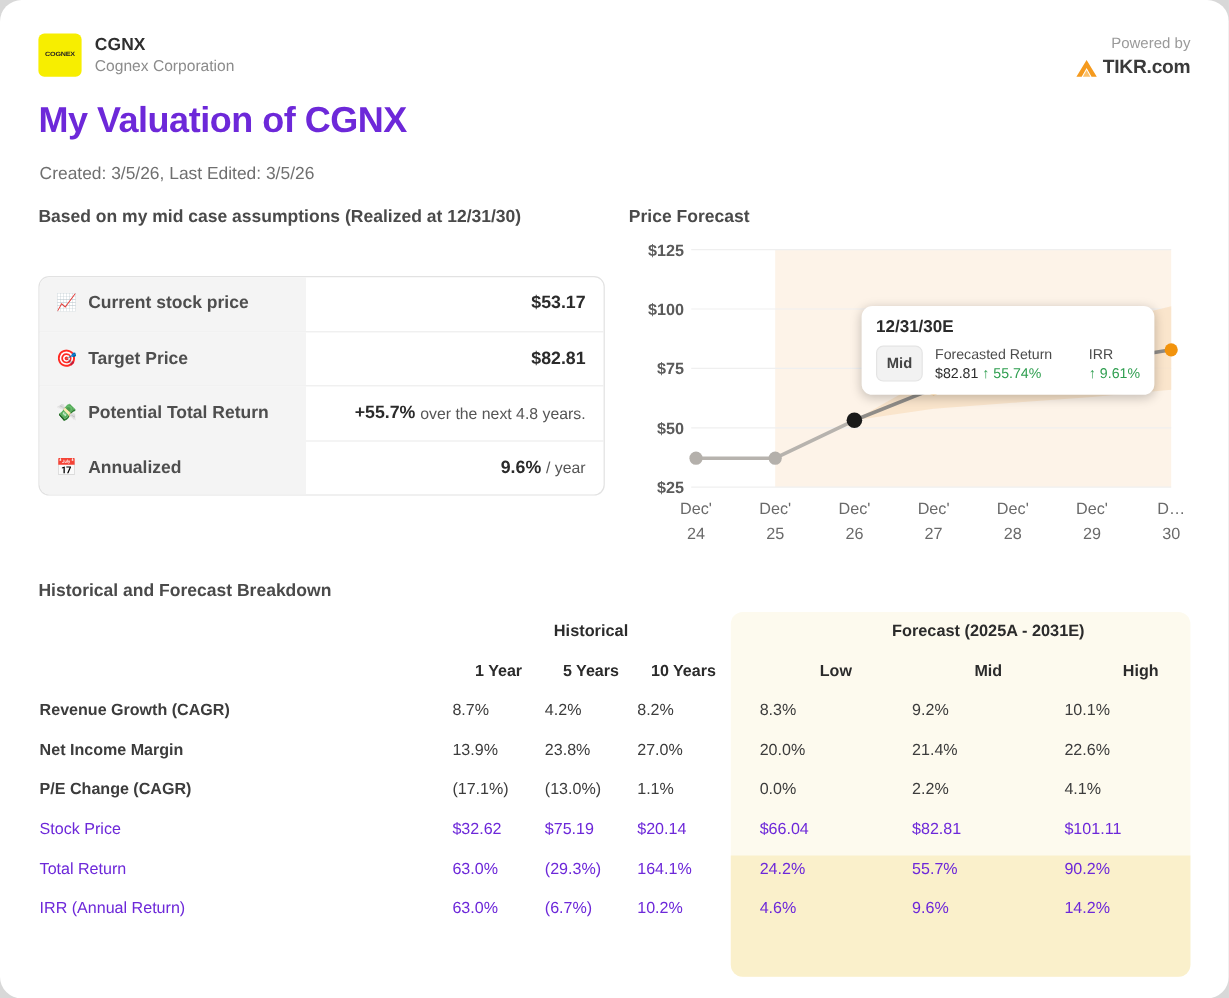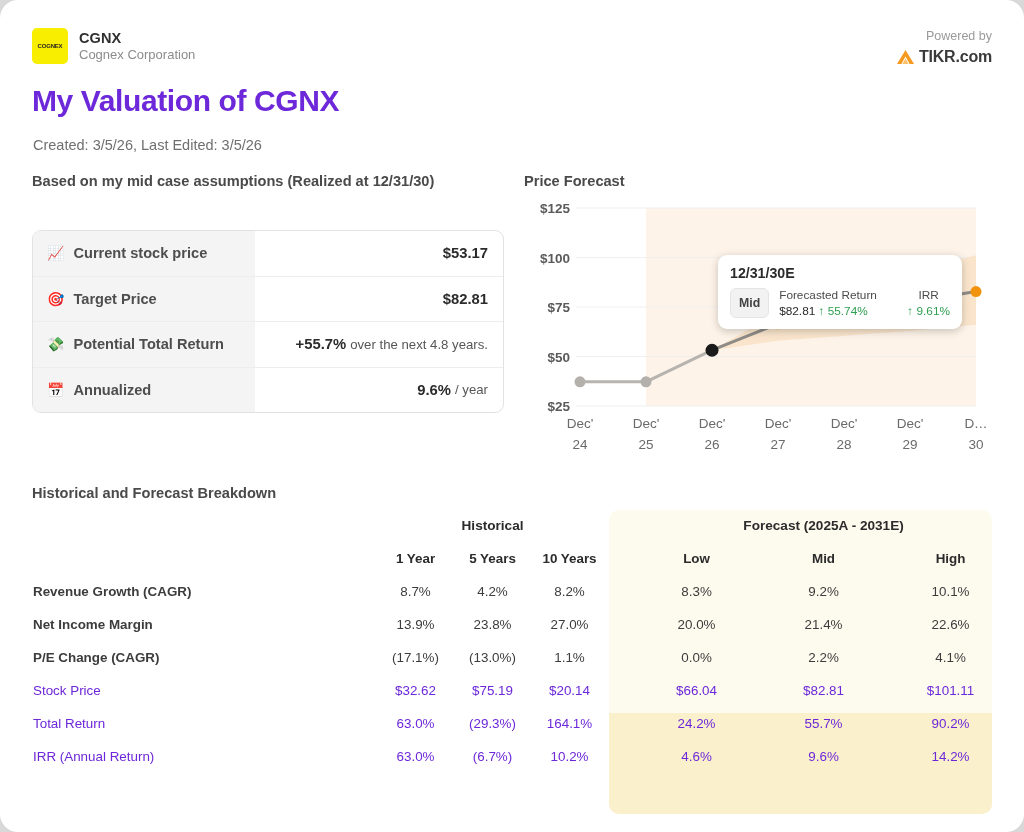--- a/index.html
+++ b/index.html
@@ -210,21 +210,21 @@
     color: #444;
     padding: 7px 8px;
   }
   .tt-cols {
     display: flex;
     flex: 1;
     justify-content: space-between;
     gap: 8px;
   }
   .tt-col { text-align: left; }
-  .tt-col.right { text-align: center; }
+  .tt-col.right { text-align: left; }
   .tt-k {
     font-size: 11.8px;
     color: #4b4b4b;
     white-space: nowrap;
   }
   .tt-v {
     font-size: 11.8px;
     color: #2b2b2b;
     white-space: nowrap;
     margin-top: 2px;
@@ -281,21 +281,20 @@
     font-size: 13.4px;
     font-weight: bold;
     color: #2b2b2b;
     text-align: center;
   }
   tr.datarow td {
     height: 33px;
     vertical-align: middle;
     font-size: 13.4px;
     color: #3c3c3c;
-    text-align: center;
   }
   td.rowname {
     text-align: left !important;
     font-weight: bold;
     font-size: 13.6px;
     color: #2b2b2b;
     padding-left: 1px !important;
   }
   tr.datarow.bold td { font-weight: normal; color: #6d28d9; }
   .neg { color: #e8402a; }

